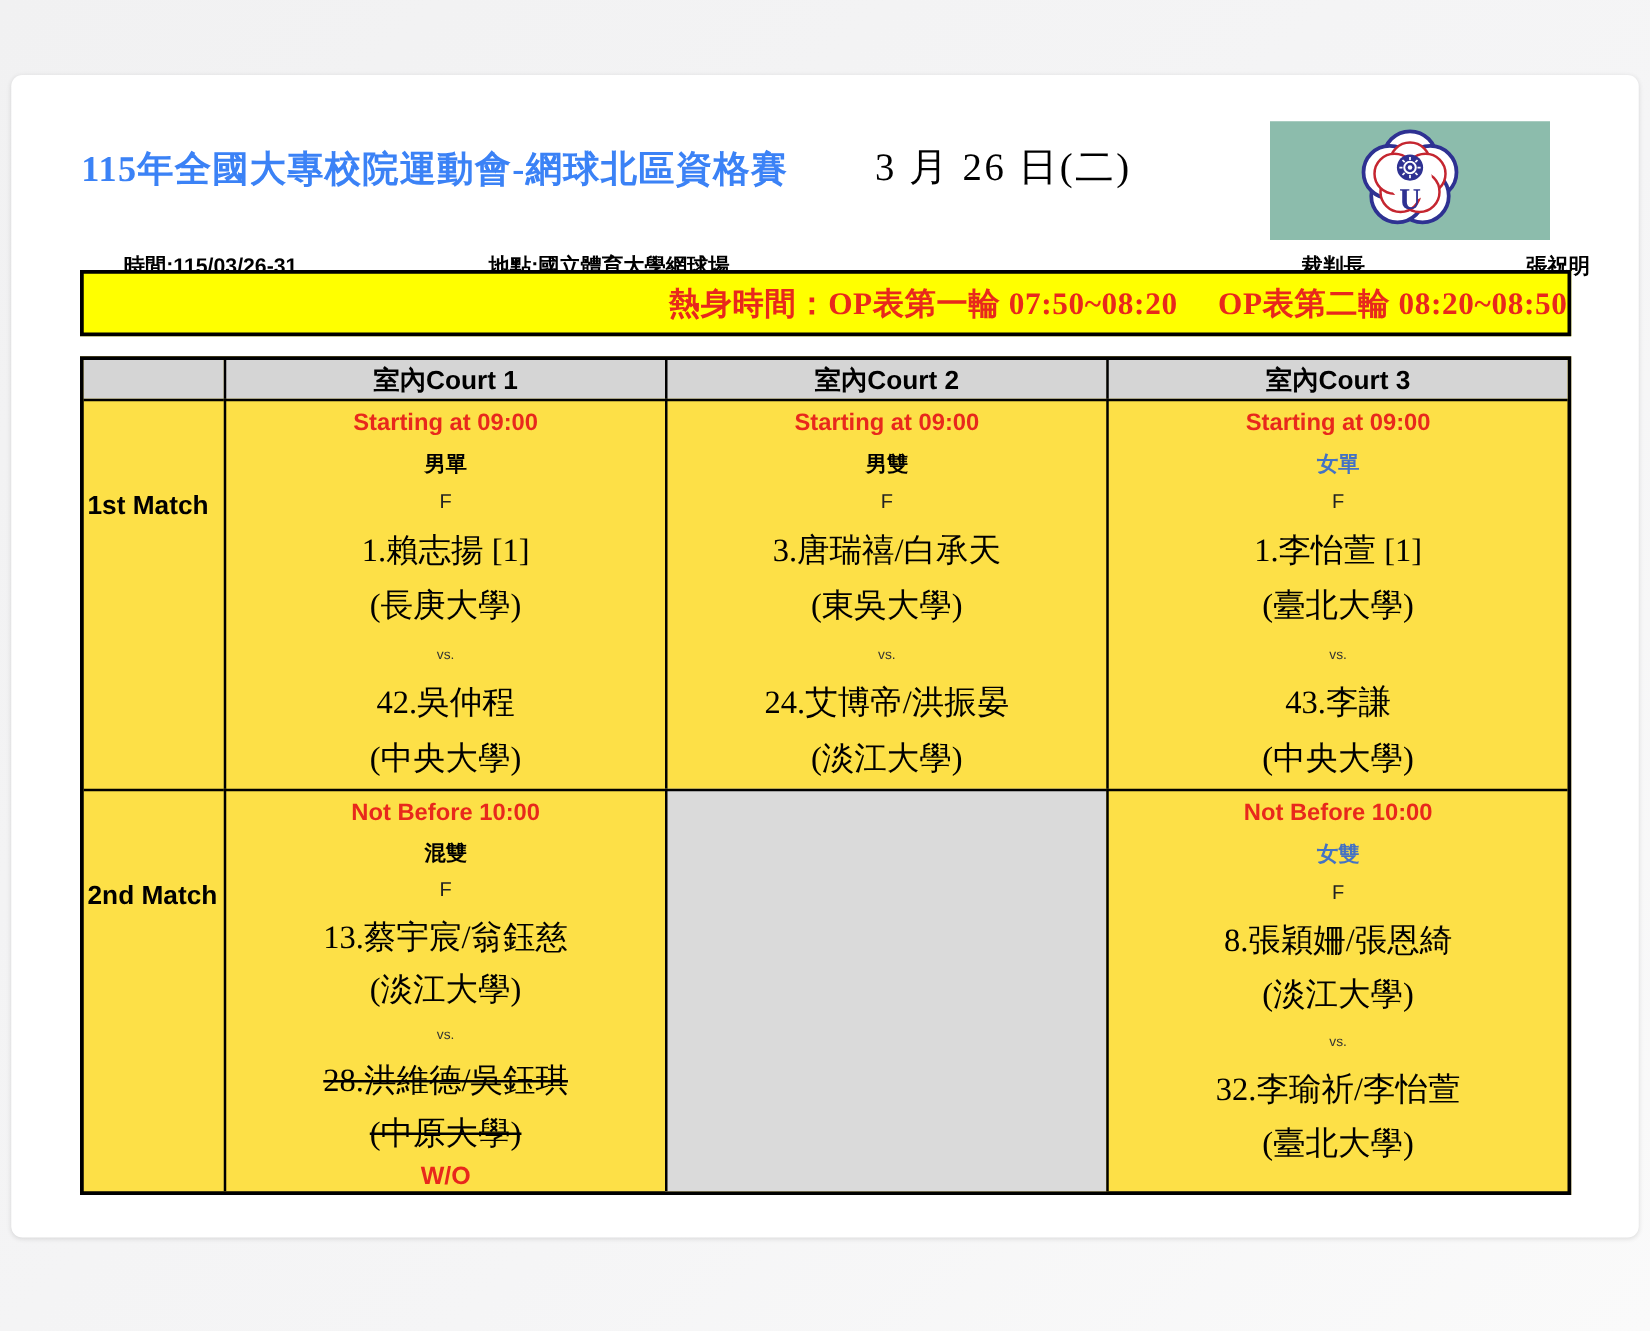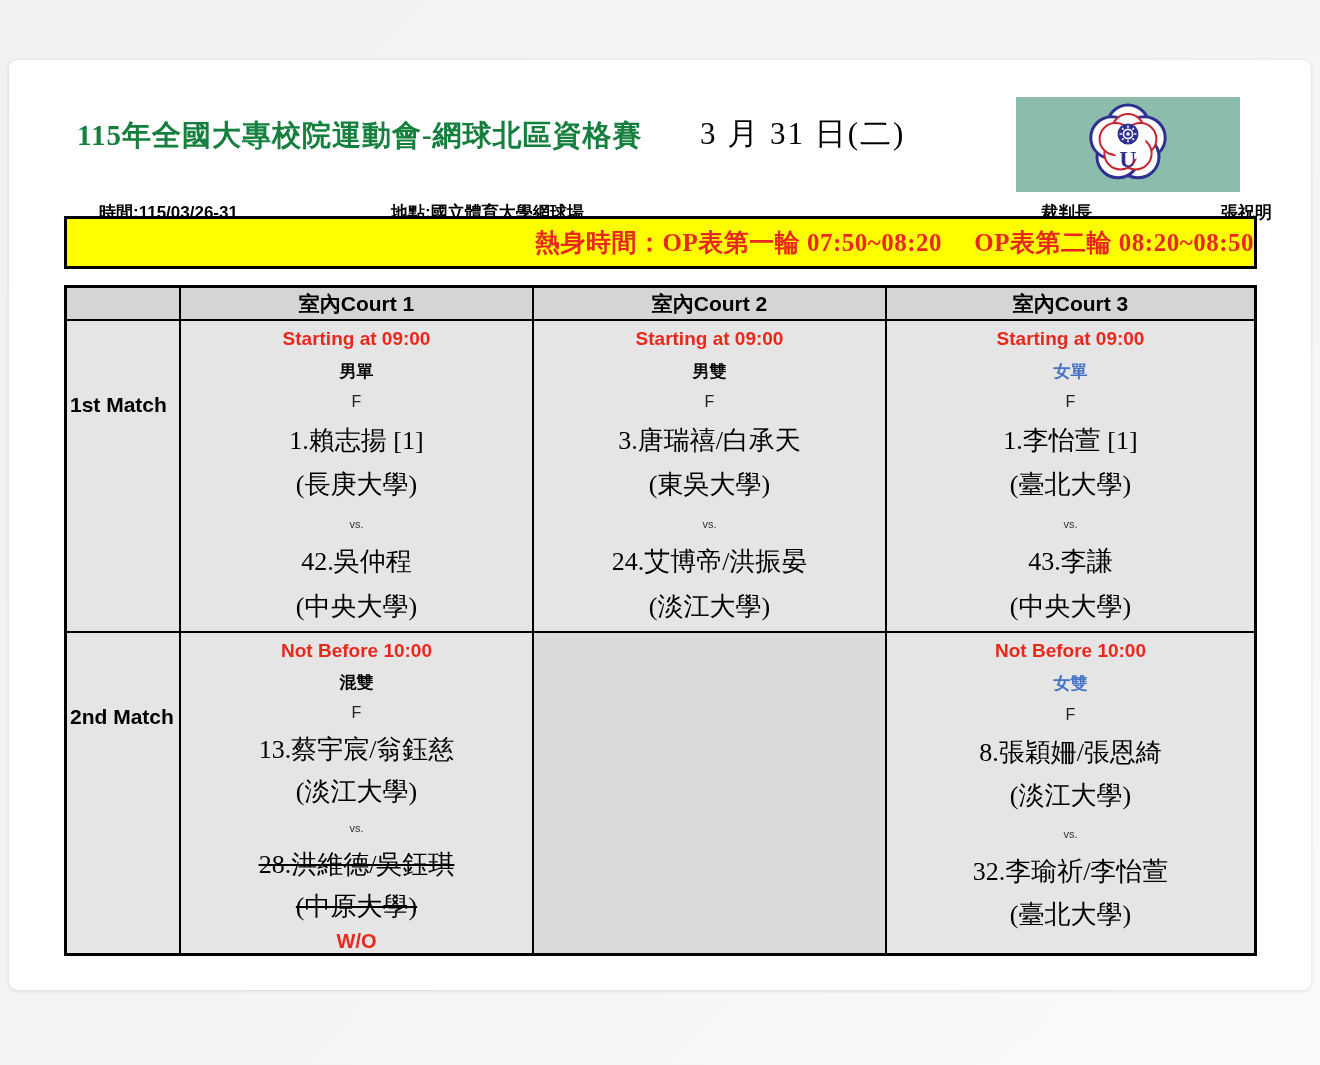--- a/index.html
+++ b/index.html
@@ -18,22 +18,22 @@
     background: linear-gradient(135deg,#f1f1f2 0%,#f5f5f6 60%,#fafafa 100%);
     font-family: var(--sans);
     position:relative;
   }
   .page{
     position:absolute; left:9px; top:60px; width:1302px; height:930px;
     background:#ffffff; border-radius:9px;
     box-shadow:0 1px 4px rgba(0,0,0,0.12);
   }
   .doc-title{
-    position:absolute; left:68px; top:56px;
-    font-family:var(--serif); font-weight:bold; font-size:29px; color:#15803d;
+    position:absolute; left:56px; top:56px;
+    font-family:var(--serif); font-weight:bold; font-size:29px; color:#3b82f6;
     letter-spacing:1px; white-space:nowrap;
   }
   .doc-date{
     position:absolute; left:691px; top:53px;
     font-family:var(--serif); font-weight:normal; font-size:31px; color:#000;
     white-space:nowrap; letter-spacing:2px;
   }
   .logo-box{
     position:absolute; left:1007px; top:37px; width:224px; height:95px;
     background:var(--teal);
@@ -52,21 +52,21 @@
   .banner-text{
     font-family:var(--serif); font-weight:bold; font-size:25px; color:var(--red);
     white-space:pre; letter-spacing:0.5px;
   }
   .sheet{
     position:absolute; left:55px; top:225px; width:1193px;
     display:grid;
     grid-template-columns:112px 353px 353px 1fr;
     grid-template-rows:31px 312px 322px;
     border:3px solid #000;
-    background:#e5e5e5;
+    background:#fde047;
   }
   .cell{border-left:2px solid #000; border-top:2px solid #000; overflow:hidden;}
   .cell.first-col{border-left:none;}
   .cell.first-row{border-top:none;}
   .hdr{
     background:var(--hdr-gray);
     display:flex; align-items:center; justify-content:center;
     font-weight:bold; font-size:21px;
   }
   .rowlabel{
@@ -89,21 +89,21 @@
   .r2 .l-player{height:45px; line-height:42px;}
   .r2 .l-univ{height:43px; line-height:38px;}
   .strike{text-decoration:line-through; text-decoration-thickness:2px;}
 </style>
 </head>
 <body>
 
 <div class="page">
 
   <div class="doc-title">115年全國大專校院運動會-網球北區資格賽</div>
-  <div class="doc-date">3 月 31 日(二)</div>
+  <div class="doc-date">3 月 26 日(二)</div>
 
   <div class="logo-box">
     <svg width="224" height="95" viewBox="0 0 224 95">
       <g>
         <circle cx="112" cy="29" r="21" fill="#ffffff" stroke="#2e3192" stroke-width="3"></circle>
         <circle cx="128.2" cy="40.7" r="21" fill="#ffffff" stroke="#2e3192" stroke-width="3"></circle>
         <circle cx="122" cy="59.8" r="21" fill="#ffffff" stroke="#2e3192" stroke-width="3"></circle>
         <circle cx="102" cy="59.8" r="21" fill="#ffffff" stroke="#2e3192" stroke-width="3"></circle>
         <circle cx="95.8" cy="40.7" r="21" fill="#ffffff" stroke="#2e3192" stroke-width="3"></circle>
         <circle cx="112" cy="46" r="23" fill="#ffffff"></circle>

